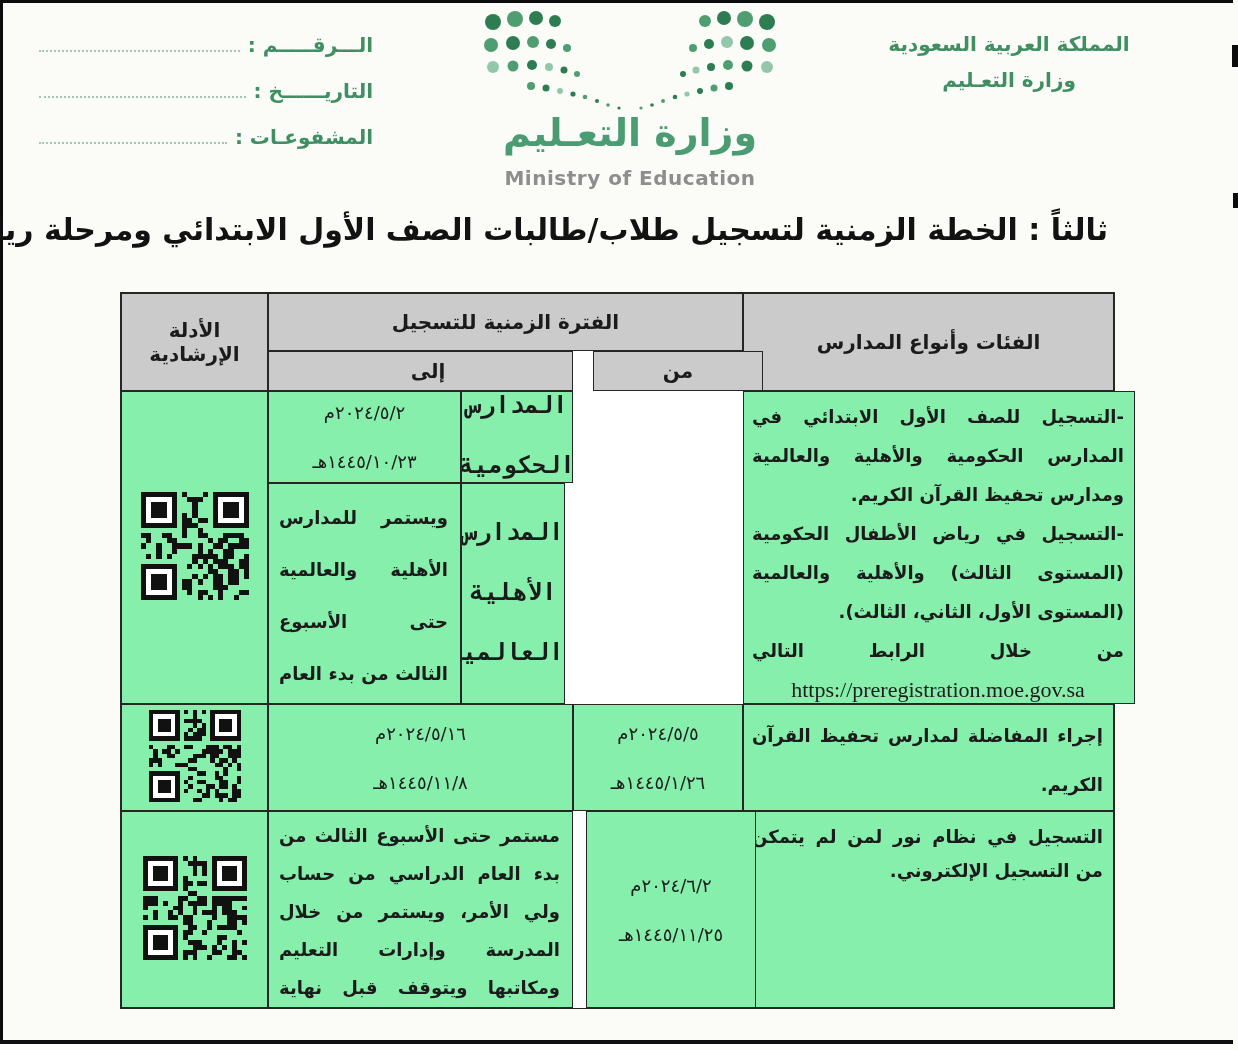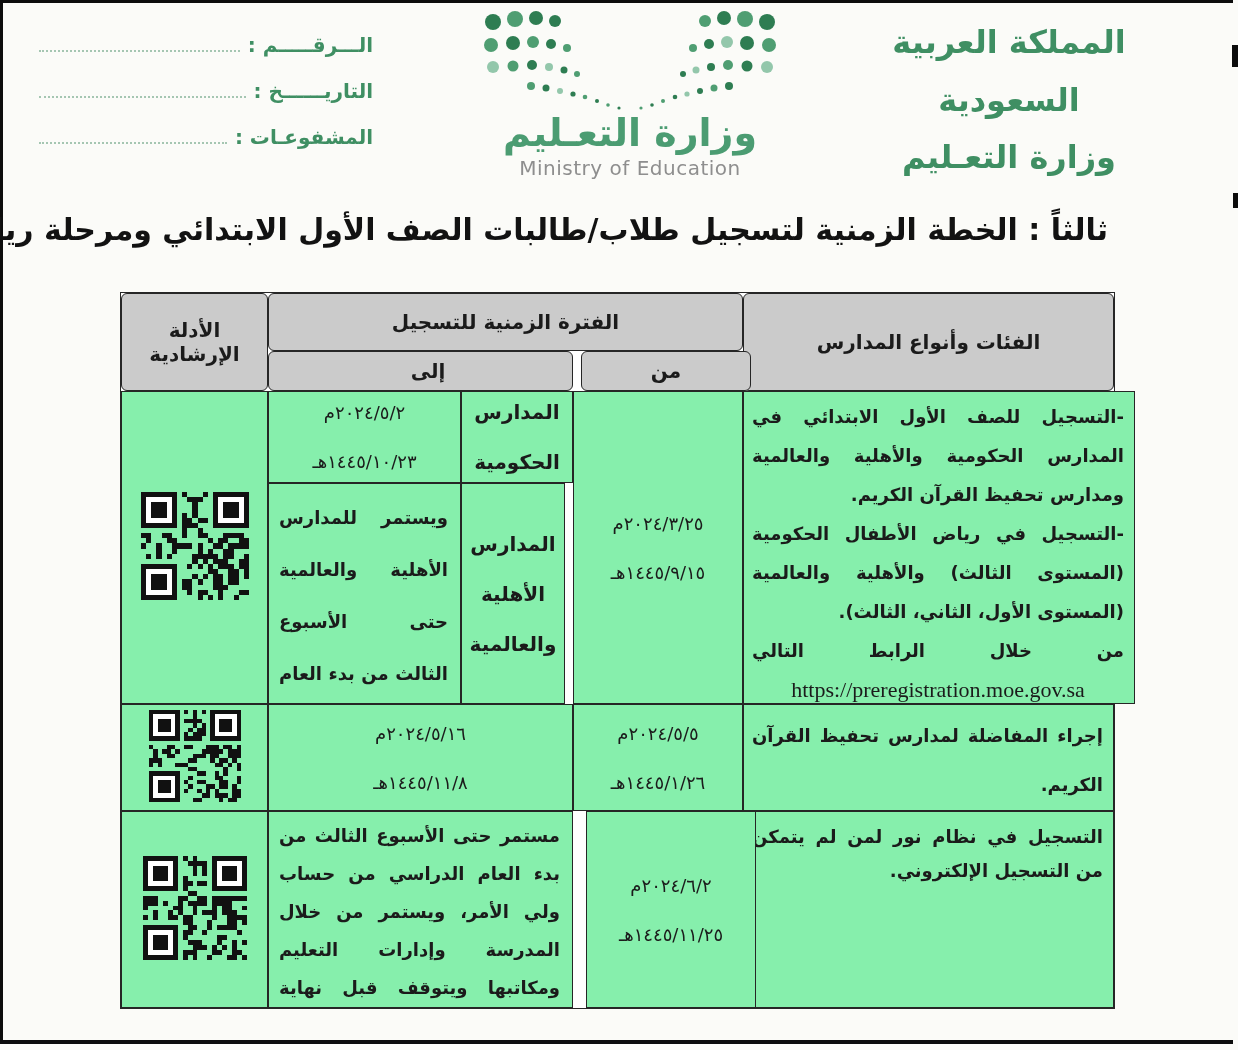--- a/index.html
+++ b/index.html
@@ -18,46 +18,46 @@
     position:absolute;left:0;top:0;width:1233px;height:1044px;box-sizing:border-box;
     border-left:3px solid #0c0c0c;border-top:3px solid #0c0c0c;border-bottom:4px solid #0c0c0c;
     pointer-events:none;
   }
   .edge-mark{position:absolute;background:#0c0c0c;}
   .m1{right:0;top:45px;width:6px;height:22px;}
   .m2{right:0;top:193px;width:5px;height:15px;}
 
   
   .lh-right{
-    position:absolute;top:14px;right:78px;width:302px;text-align:center;
-    color:var(--green);font-weight:bold;font-size:32px;line-height:1.8;direction:rtl;
+    position:absolute;top:26px;right:78px;width:302px;text-align:center;
+    color:var(--green);font-weight:bold;font-size:20px;line-height:1.8;direction:rtl;
   }
   .lh-center{position:absolute;top:8px;left:462px;width:336px;text-align:center;}
   .logo-dots{display:block;margin:0 auto;}
   .wordmark{font-size:38px;font-weight:bold;color:var(--logo-green);direction:rtl;line-height:1.15;margin-top:-2px;}
-  .logo-sub{font-size:20px;color:#8e8e8e;letter-spacing:.5px;margin-top:0;}
+  .logo-sub{font-size:20px;color:#8e8e8e;letter-spacing:.5px;margin-top:10px;font-weight:bold;}
   .lh-fields{position:absolute;top:24px;left:35px;width:338px;direction:rtl;}
   .field-row{display:flex;align-items:flex-end;margin-bottom:13px;height:33px;}
   .field-label{color:var(--green);font-weight:bold;font-size:20px;white-space:nowrap;}
   .field-dots{flex:1;border-bottom:2px dotted #a5c6b2;margin:0 8px 5px 4px;height:20px;}
 
   
   .section-title{
     position:absolute;top:212px;right:130px;max-width:1080px;direction:rtl;
     font-size:30px;font-weight:bold;color:#121212;white-space:nowrap;
   }
 
   
   .tbl{position:absolute;left:120px;top:292px;width:993px;height:715px;border:1px solid var(--line);box-sizing:content-box;background:#fff;}
   .cell{position:absolute;box-sizing:border-box;border:1px solid var(--line);overflow:hidden;direction:rtl;background:#86efac;}
-  .hdr{background:var(--hdr-bg);display:flex;align-items:center;justify-content:center;font-weight:bold;font-size:20px;text-align:center;border-radius:6px;}
+  .hdr{background:var(--hdr-bg);display:flex;align-items:center;justify-content:center;font-weight:bold;font-size:20px;text-align:center;}
 
   .categories-h{left:622px;top:0;width:371px;height:98px;}
   .period-h{left:147px;top:0;width:475px;height:58px;}
-  .from-h{left:460px;top:58px;width:170px;height:40px;}
+  .from-h{left:472px;top:58px;width:170px;height:40px;}
   .to-h{left:147px;top:58px;width:305px;height:40px;padding-left:15px;}
   .guides-h{left:0;top:0;width:147px;height:98px;}
 
   .r1-cat{left:622px;top:98px;width:392px;height:313px;padding:5px 10px 0 8px;}
   .r1-from{left:452px;top:98px;width:170px;height:313px;}
   .r1-to-gov-label{left:340px;top:98px;width:112px;height:92px;}
   .r1-to-gov-val{left:147px;top:98px;width:193px;height:92px;}
   .r1-to-priv-label{left:340px;top:190px;width:104px;height:221px;}
   .r1-to-priv-val{left:147px;top:190px;width:193px;height:221px;padding:8px 12px 0 10px;}
   .r1-qr{left:0;top:98px;width:147px;height:313px;}
@@ -77,21 +77,21 @@
   .r1-to-priv-val p{line-height:52px;}
   .r2-cat p{line-height:49px;}
   .r3-cat p{line-height:34px;}
   .r3-to p{line-height:38px;}
   .stretch{text-align-last:justify;}
   .url{
     direction:ltr;text-align:center;font-family:"Liberation Serif",serif;
     font-size:22px;line-height:40px;font-weight:normal;display:block;color:var(--ink);text-decoration:none;
   }
   .dates{display:flex;flex-direction:column;align-items:center;justify-content:center;gap:28px;font-size:18px;font-weight:normal;}
-  .sub-label{display:flex;align-items:center;justify-content:center;text-align:center;font-size:20px;font-weight:bold;line-height:2.5;padding:0 4px;}
+  .sub-label{display:flex;align-items:center;justify-content:center;text-align:center;font-size:24px;font-weight:bold;line-height:2.5;padding:0 4px;font-family:Liberation Mono, monospace;}
   .qr-cell{display:flex;align-items:center;justify-content:center;}
 </style>
 </head>
 <body>
 
 <div class="page">
   <div class="scan-frame"></div>
   <div class="edge-mark m1"></div>
   <div class="edge-mark m2"></div>
 
@@ -178,24 +178,20 @@
     <div class="cell hdr period-h">الفترة الزمنية للتسجيل</div>
     <div class="cell hdr from-h">من</div>
     <div class="cell hdr to-h">إلى</div>
     <div class="cell hdr guides-h">الأدلة الإرشادية</div>
 
     <div class="cell r1-cat">
       <p>-التسجيل للصف الأول الابتدائي في المدارس الحكومية والأهلية والعالمية ومدارس تحفيظ القرآن الكريم.</p>
       <p>-التسجيل في رياض الأطفال الحكومية (المستوى الثالث) والأهلية والعالمية (المستوى الأول، الثاني، الثالث).</p>
       <p class="stretch">من خلال الرابط التالي</p>
       <a href="#" class="url">https://preregistration.moe.gov.sa</a>
-    </div>
-    <div class="cell r1-from dates">
-      <div>٢٠٢٤/٣/٢٥م</div>
-      <div>١٤٤٥/٩/١٥هـ</div>
     </div>
     <div class="cell r1-to-gov-label sub-label">المدارس الحكومية</div>
     <div class="cell r1-to-gov-val dates">
       <div>٢٠٢٤/٥/٢م</div>
       <div>١٤٤٥/١٠/٢٣هـ</div>
     </div>
     <div class="cell r1-to-priv-label sub-label">المدارس الأهلية والعالمية</div>
     <div class="cell r1-to-priv-val">
       <p>ويستمر للمدارس الأهلية والعالمية حتى الأسبوع الثالث من بدء العام الدراسي.</p>
     </div>

